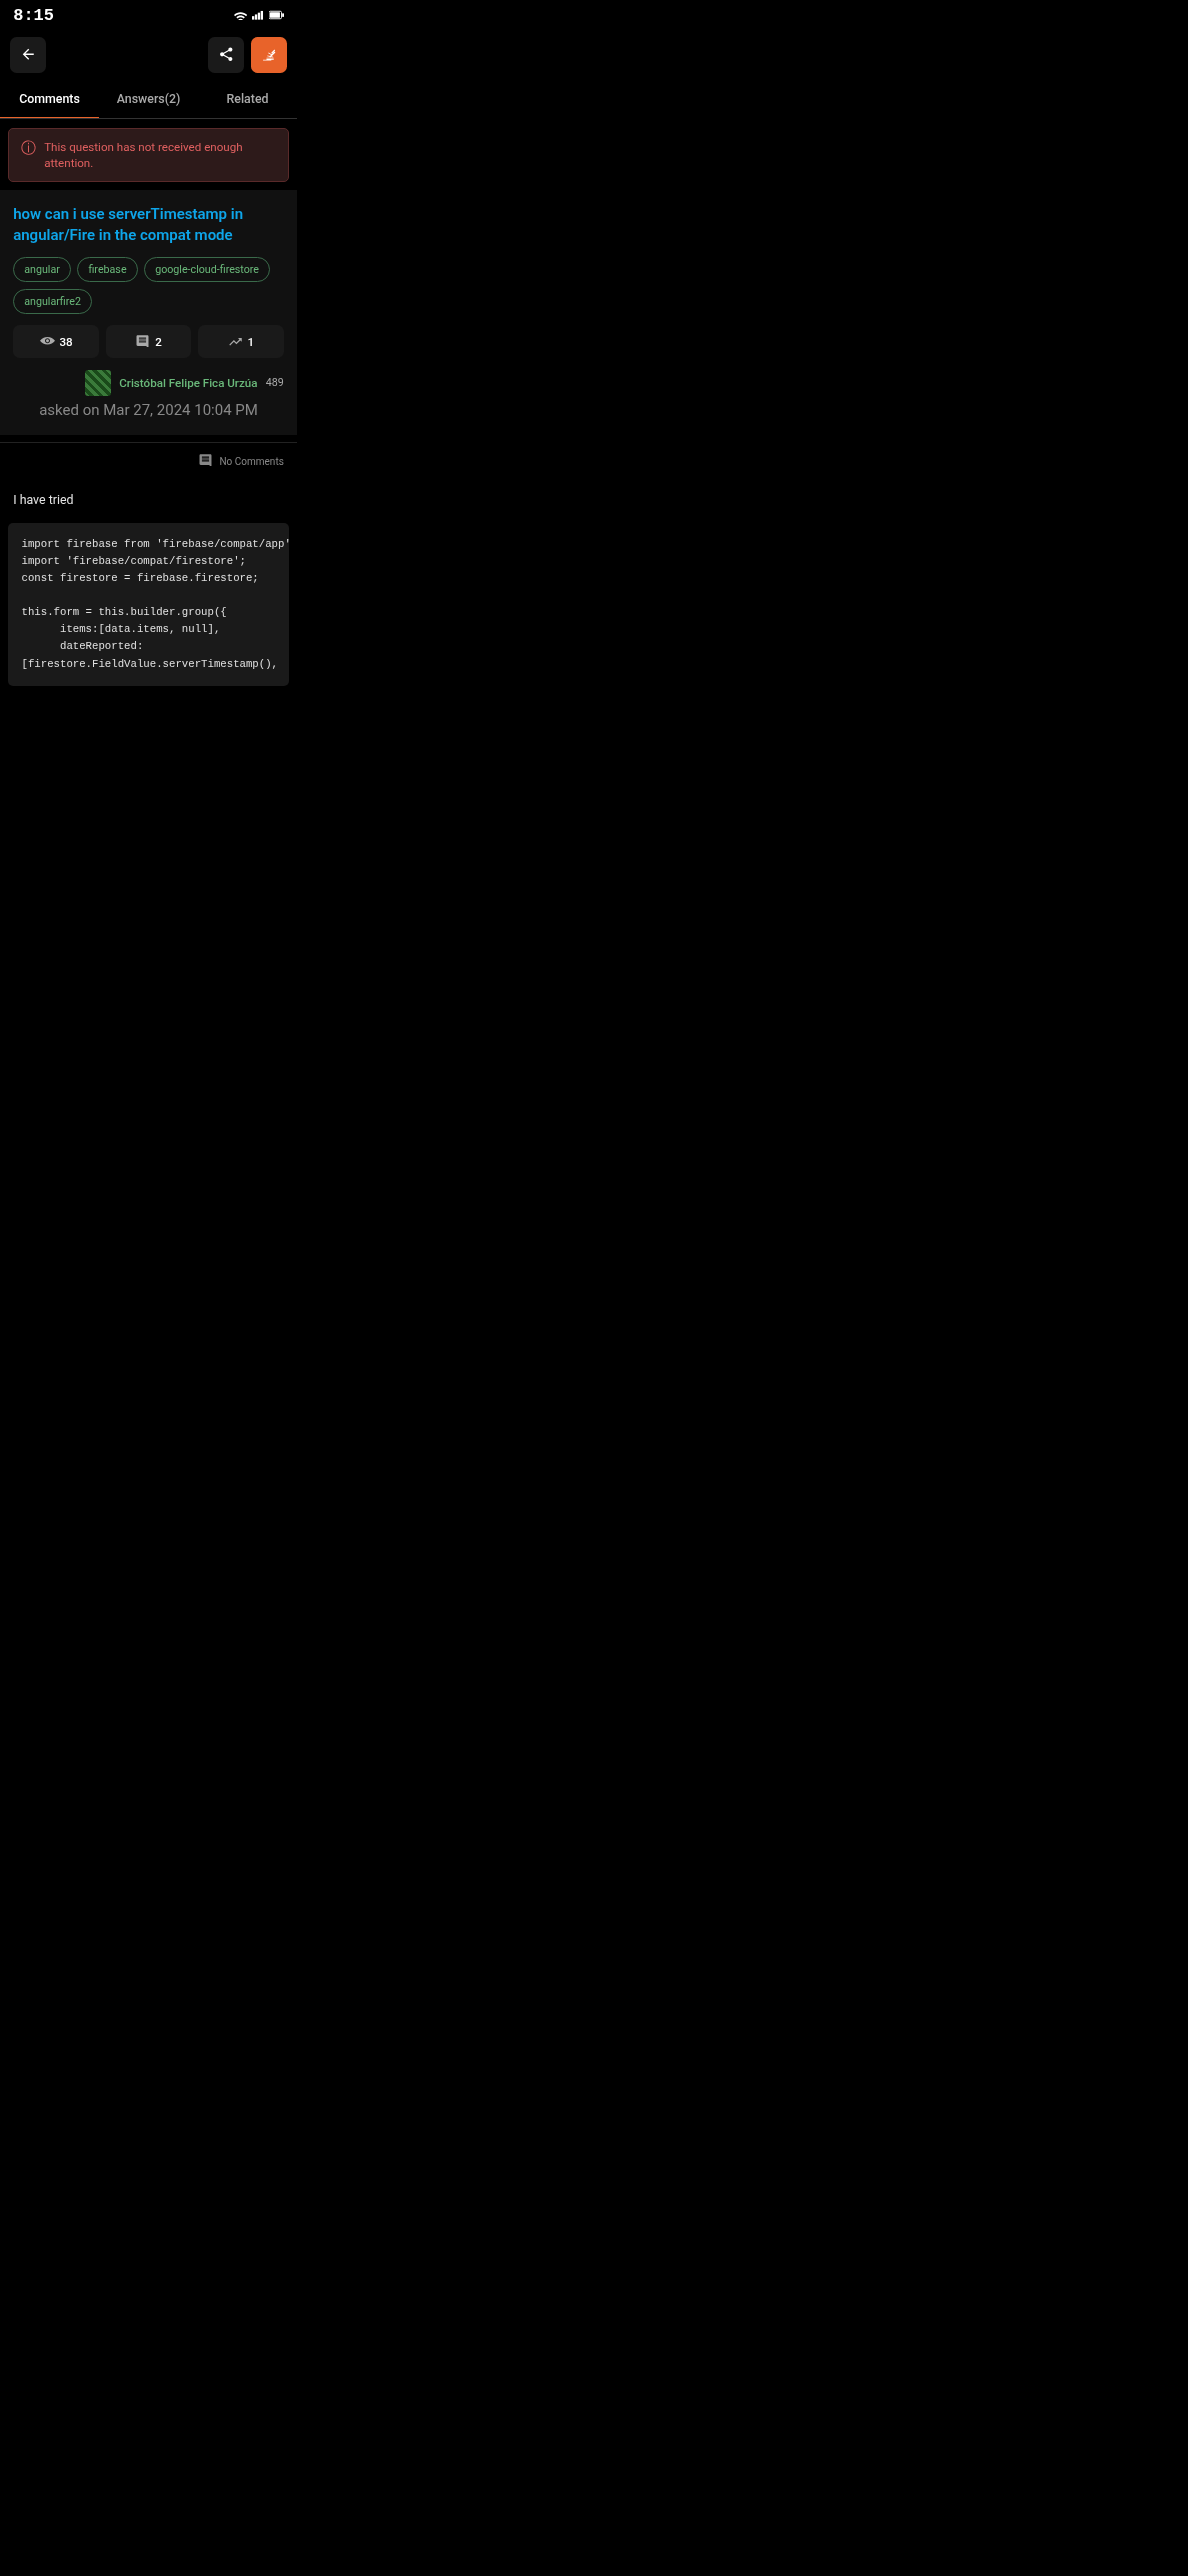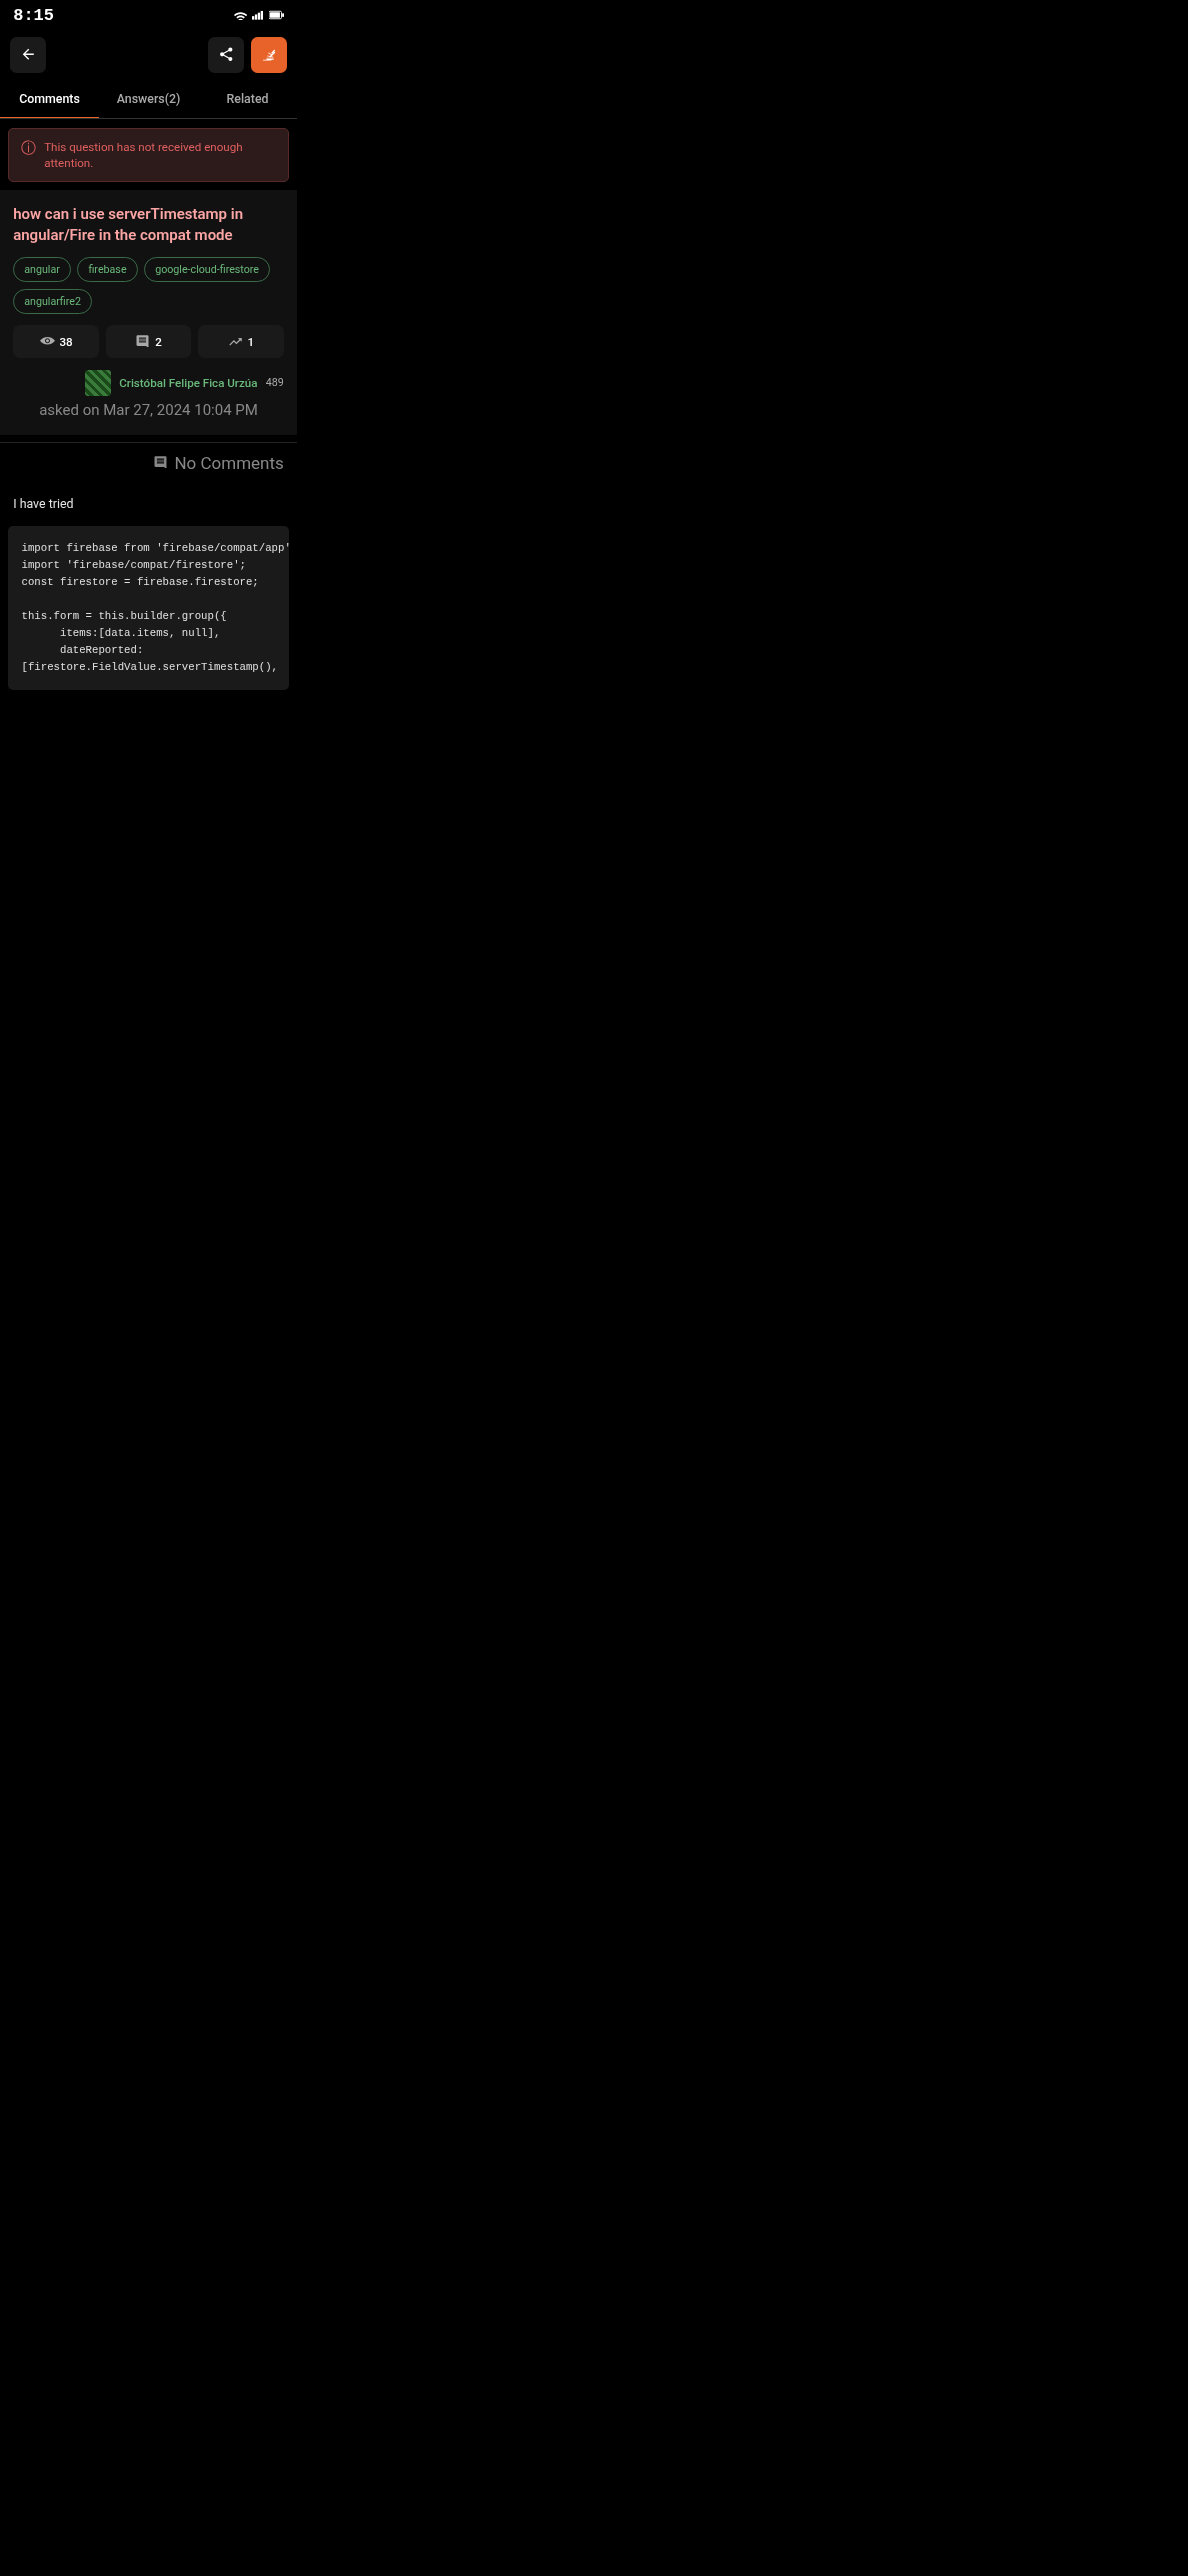--- a/index.html
+++ b/index.html
@@ -125,21 +125,21 @@
     
     .question-card {
       background: #111;
       margin: 6.6px 0;
       padding: 13.2px;
     }
 
     .question-title {
       font-size: 15px;
       font-weight: 600;
-      color: #fca5a5;
+      color: #0ea5e9;
       line-height: 1.4;
       margin-bottom: 11.6px;
     }
 
     
     .tags {
       display: flex;
       flex-wrap: wrap;
       gap: 6.6px;
       margin-bottom: 11.6px;
@@ -245,21 +245,21 @@
       gap: 6.6px;
       border-top: 0.8px solid #222;
     }
 
     .comment-icon {
       font-size: 13.2px;
       color: #888;
     }
 
     .no-comments {
-      font-size: 17px;
+      font-size: 10px;
       color: #888;
     }
 
     
     .question-body {
       padding: 11.6px 13.2px 6.6px;
       font-size: 12.4px;
       color: #e5e5e5;
       line-height: 1.5;
     }

